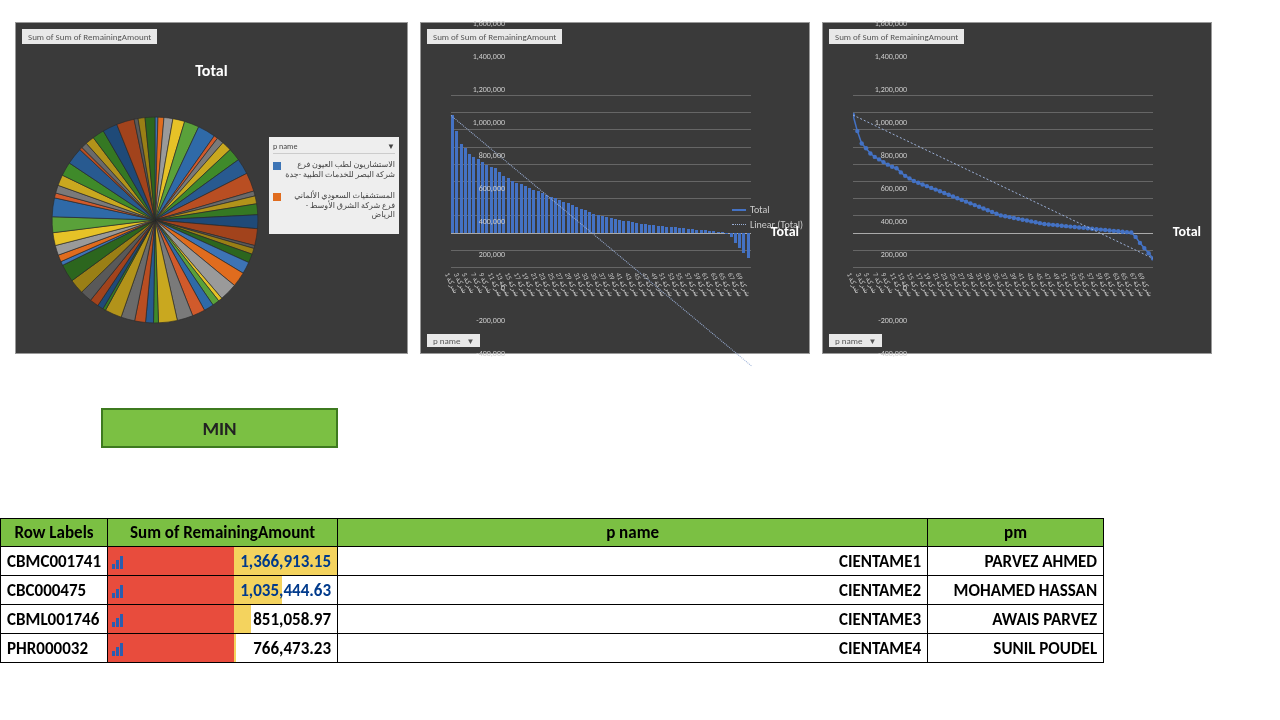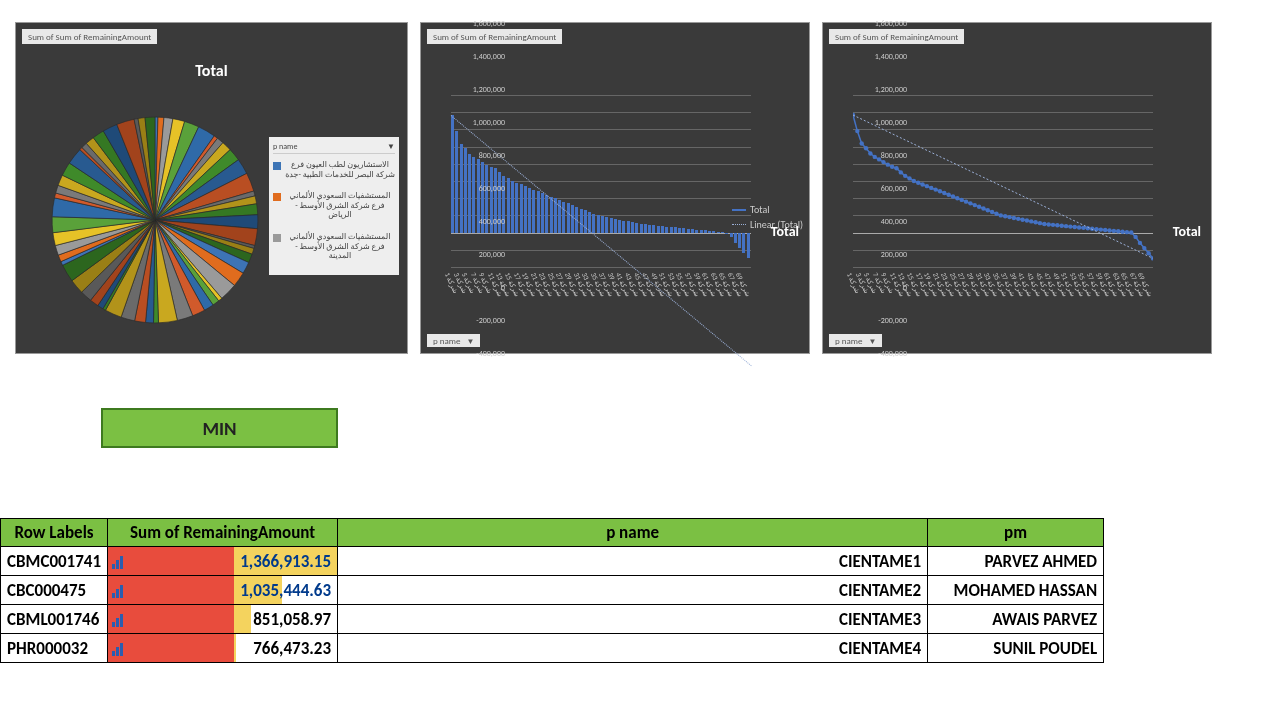--- a/index.html
+++ b/index.html
@@ -15,21 +15,21 @@
   .chart-footer-tag { position: absolute; bottom: 6px; left: 6px; background: #e8e8e8; color: #555; font-size: 9px; padding: 1px 6px; display:flex; align-items:center; gap:6px;}
   .chart-footer-tag .dd { font-size:8px; }
 
   
   .pie-title { position: absolute; top: 38px; width: 100%; text-align: center; color: #fff; font-size: 16px; font-weight: bold; }
   .pie-svg { position: absolute; left: 34px; top: 92px; width: 210px; height: 210px; }
   .pie-legend-box { position: absolute; right: 8px; top: 114px; width: 130px; background: #eee; font-size: 8px; color:#444; padding:4px;}
   .pie-legend-box .hdr { display:flex; justify-content:space-between; border-bottom:1px solid #ccc; padding-bottom:2px; margin-bottom:4px;}
   .pie-legend-item { display:flex; gap:4px; align-items:flex-start; margin-bottom:8px; padding:2px 0;}
   .pie-legend-item .sw { width:8px; height:8px; flex:0 0 8px; margin-top:2px;}
-  .pie-legend-item .txt { text-align:center; direction:rtl; flex:1; line-height:1.2;}
+  .pie-legend-item .txt { text-align:right; direction:rtl; flex:1; line-height:1.2;}
   .plot-area { position:absolute; left:30px; top:72px; width:300px; height:172px; }
   .axis-label { position:absolute; font-size:8px; color:#ccc; right:304px; text-align:right; width:40px;}
   .grid-line { position:absolute; left:0; width:100%; height:1px; background:#666;}
   .zero-line { position:absolute; left:0; width:100%; height:1px; background:#aaa;}
   .vbar { position:absolute; background:#4472c4; bottom:0; width:3px;}
   .vbar.neg { bottom:auto; }
   .legend-right { position:absolute; right:6px; top:178px; font-size:10px; color:#ccc;}
   .legend-right .row{display:flex;align-items:center;gap:4px;margin:2px 0;}
   .legend-right .dash{width:14px;height:0;border-top:2px solid #4472c4;}
   .legend-right .dot{width:14px;height:0;border-top:1px dotted #9bb0d8;}
@@ -145,24 +145,20 @@
           <span class="dd">▼</span>
         </div>
       <div id="pie-legend-items">
           <div class="pie-legend-item">
             <span class="sw" style="background:#3d74b5"></span>
             <span class="txt">الاستشاريون لطب العيون فرع شركة البصر للخدمات الطبية -جدة</span>
           </div>
           <div class="pie-legend-item">
             <span class="sw" style="background:#e06c1e"></span>
             <span class="txt">المستشفيات السعودي الألماني فرع شركة الشرق الأوسط - الرياض</span>
-          </div>
-          <div class="pie-legend-item">
-            <span class="sw" style="background:#9a9a9a"></span>
-            <span class="txt">المستشفيات السعودي الألماني فرع شركة الشرق الأوسط - المدينة</span>
           </div>
         </div>
     </div>
   </div>
 
   <div class="chart-card bar">
     <div class="chart-title-tag">Sum of Sum of RemainingAmount</div>
     <div class="plot-area" id="bar-plot">
         <div class="grid-line" style="top: 0%;"></div>
         <div class="grid-line" style="top: 10%;"></div>

